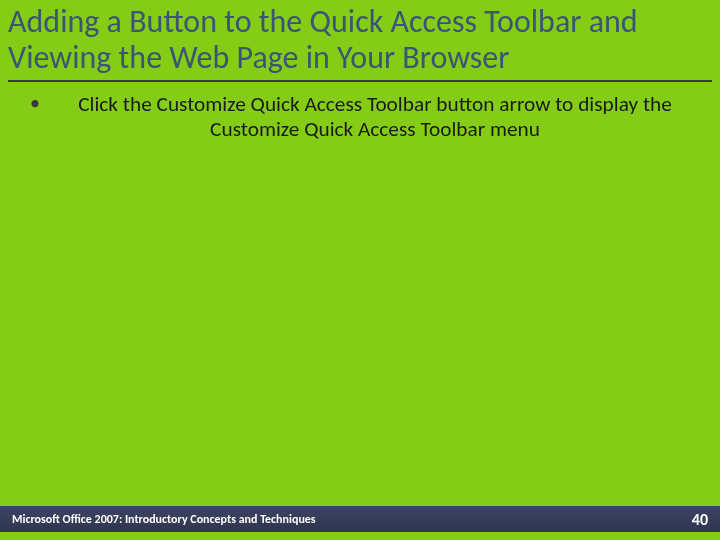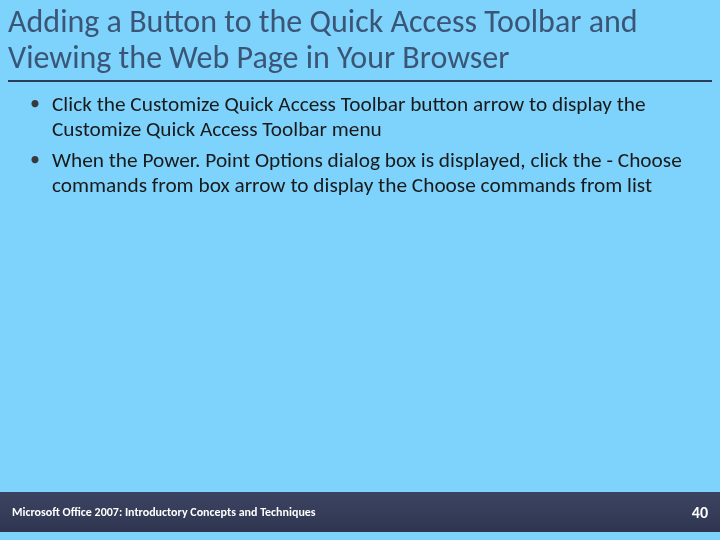--- a/index.html
+++ b/index.html
@@ -8,38 +8,39 @@
     width: 720px;
     height: 540px;
     font-family: Calibri, "Segoe UI", Arial, sans-serif;
     background: #fff;
     overflow: hidden;
     position: relative;
   }
   .slide {
     width: 720px;
     height: 540px;
-    background: #7dd3fc;
+    background: #84cc16;
     position: relative;
   }
   .heading {
     padding: 4px 8px 0 8px;
     color: #3b5576;
     font-size: 32px;
     line-height: 1.12;
     font-weight: 400;
     letter-spacing: 0px;
   }
   .heading-rule {
     margin: 4px 8px 0 8px;
     border: none;
     border-top: 2px solid #2c3e57;
   }
   .body {
     padding: 10px 22px 0 22px;
+    text-align: center;
   }
   ul.bullets {
     margin: 0;
     padding: 0 0 0 18px;
     list-style: none;
   }
   ul.bullets li {
     position: relative;
     color: #1a1a1a;
     font-size: 21.3px;
@@ -53,21 +54,21 @@
     left: -10px;
     top: 0;
     color: #3a3a3a;
     font-size: 20px;
   }
   .footer-bar {
     position: absolute;
     left: 0;
     right: 0;
     bottom: 8px;
-    height: 40px;
+    height: 26px;
     background: linear-gradient(#3b4361, #353c58 60%, #2f3550);
     display: flex;
     align-items: center;
     justify-content: space-between;
     padding: 0 12px;
     box-sizing: border-box;
   }
   .footer-left {
     color: #ffffff;
     font-size: 12px;
@@ -83,21 +84,20 @@
 <body>
 
 <div class="slide">
 
   <div class="heading">Adding a Button to the Quick Access Toolbar and Viewing the Web Page in Your Browser</div>
   <hr class="heading-rule">
 
   <div class="body">
     <ul class="bullets">
       <li>Click the Customize Quick Access Toolbar button arrow to display the Customize Quick Access Toolbar menu</li>
-      <li>When the Power. Point Options dialog box is displayed, click the - Choose commands from box arrow to display the Choose commands from list</li>
     </ul>
   </div>
 
   <div class="footer-bar">
     <span class="footer-left">Microsoft Office 2007: Introductory Concepts and Techniques</span>
     <span class="footer-right">40</span>
   </div>
 
 </div>
 

